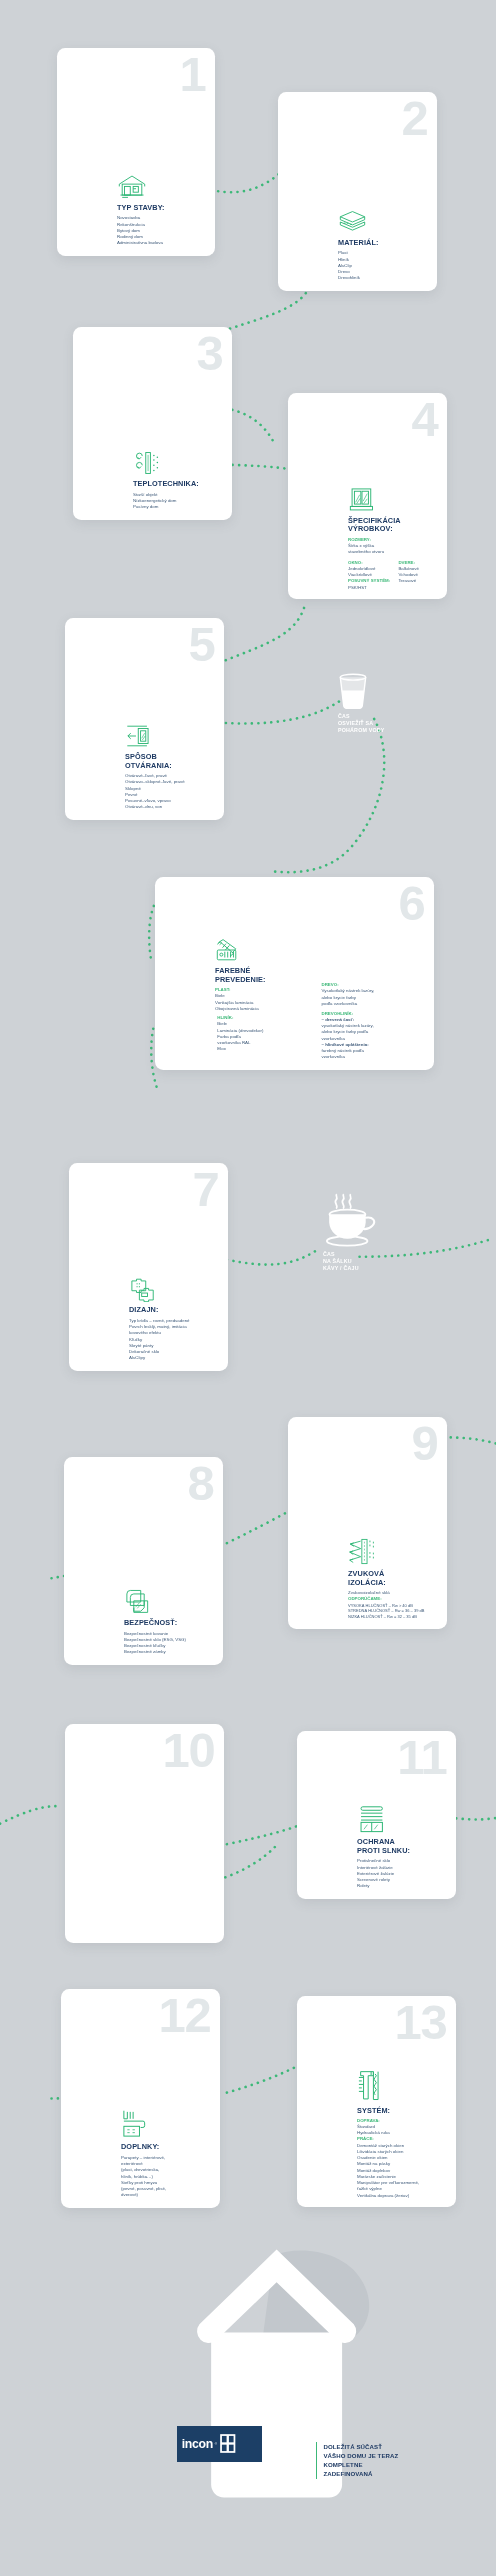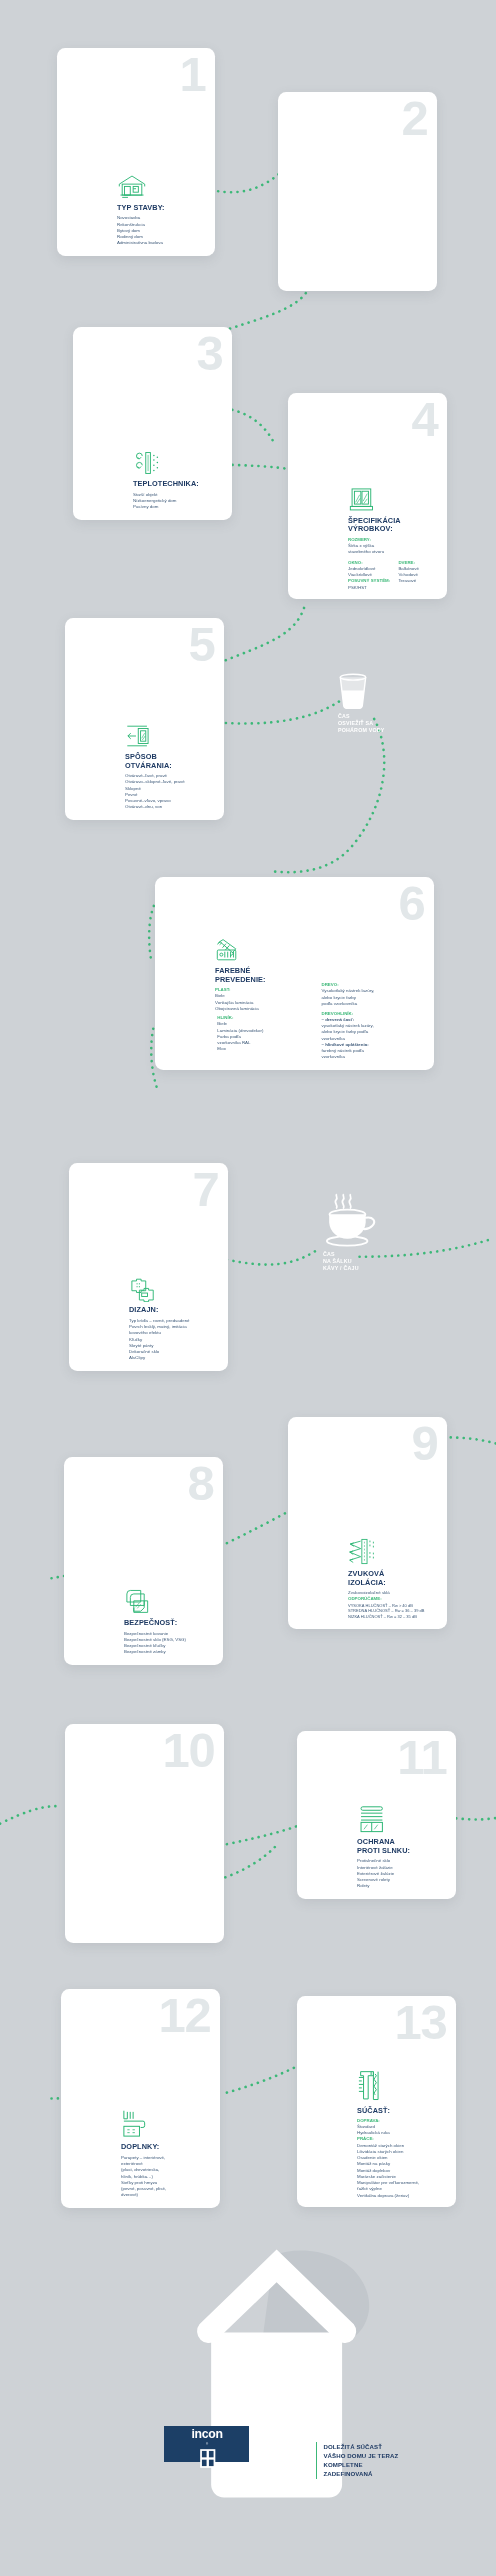--- a/index.html
+++ b/index.html
@@ -180,20 +180,39 @@
         <div>Rekonštrukcia</div>
         <div>Bytový dom</div>
         <div>Rodinný dom</div>
         <div>Administratívna budova</div>
       </div>
     </div>
   </div>
 
   <div class="card" style="left:278px; top:92px; width:159px; height:199px;">
     <div class="bignum">2</div>
+    <div class="card-inner">
+      <div class="icon-box">
+        <svg width="29" height="26" viewBox="0 0 50 44" fill="none" stroke="#2ab573" stroke-width="1.6">
+          <path d="M25,4 L46,13 L25,22 L4,13 Z"></path>
+          <path d="M4,13 L4,18 L25,27 L46,18 L46,13"></path>
+          <path d="M4,22 L25,31 L46,22"></path>
+          <path d="M4,22 L4,27 L25,36 L46,27 L46,22"></path>
+          <path d="M10,24 h8 M21,26 h4" stroke-dasharray="3 2"></path>
+        </svg>
+      </div>
+      <div class="ctitle">MATERIÁL:</div>
+      <div class="clist">
+        <div>Plast</div>
+        <div>Hliník</div>
+        <div>AluClip</div>
+        <div>Drevo</div>
+        <div>Drevohliník</div>
+      </div>
+    </div>
   </div>
 
   <div class="card" style="left:73px; top:327px; width:159px; height:193px;">
     <div class="bignum">3</div>
     <div class="card-inner">
       <div class="icon-box">
         <svg width="29" height="26" viewBox="0 0 50 44" fill="none" stroke="#2ab573" stroke-width="1.6">
           <path d="M16,10 a5,5 0 1,0 -5,5 M11,15 l-3,-3 M11,15 l3,-3"></path>
           <path d="M16,26 a5,5 0 1,0 -5,5 M11,31 l-3,-3 M11,31 l3,-3"></path>
           <rect x="22" y="4" width="8" height="36"></rect>
@@ -511,21 +530,21 @@
     <div class="bignum">13</div>
     <div class="card-inner" style="bottom:8.2px;">
       <div class="icon-box" style="height:36px; align-items:flex-start;">
         <svg width="34" height="36" viewBox="0 0 58 62" fill="none" stroke="#2ab573" stroke-width="1.7">
           <path d="M6,8 h22 v7 h-9 v40 h-8 v-40 h-5 Z"></path>
           <path d="M3,18 h8 M3,24 h5 M3,30 h8 M3,36 h5 M3,42 h8"></path>
           <path d="M24,8 v6 M28,8 v48 h8 v-48"></path>
           <path d="M31,12 q4,3 0,6 q-4,3 0,6 q4,3 0,6 q-4,3 0,6 q4,3 0,6 q-4,3 0,6"></path>
         </svg>
       </div>
-      <div class="ctitle" style="margin-bottom:1.8px;">SÚČASŤ:</div>
+      <div class="ctitle" style="margin-bottom:1.8px;">SYSTÉM:</div>
       <div>
         <div class="sub-green">DOPRAVA:</div>
         <div class="sub-dark">Štandard</div>
         <div class="sub-dark">Hydraulická ruka</div>
       </div>
       <div>
         <div class="sub-green">PRÁCE:</div>
         <div class="sub-dark">Demontáž starých okien</div>
         <div class="sub-dark">Likvidácia starých okien</div>
         <div class="sub-dark">Osadenie okien</div>
@@ -540,21 +559,21 @@
   </div>
 
   <div class="footer-house" style="left:69px; top:2239px;">
     <svg width="386" height="304" viewBox="0 0 660 520">
       <path d="M350,28 C395,10 470,20 500,70 C530,118 505,165 470,178 L330,178 Z" fill="#c2c7cc"></path>
       <path d="M243,160 L243,420 a22,22 0 0 0 22,22 h180 a22,22 0 0 0 22,-22 L467,160 Z" fill="#ffffff"></path>
       <path d="M355,18 L487,146 a20,20 0 0 1 -28,28 L355,74 L251,174 a20,20 0 0 1 -28,-28 Z" fill="#ffffff"></path>
     </svg>
   </div>
 
-  <div class="footer-logo" style="left:164px; top:2426px; width:85px; height:36px;flex-direction:column;">
+  <div class="footer-logo" style="left:177px; top:2426px; width:85px; height:36px;">
     <span class="logo-word">incon</span>
     <span class="logo-reg">®</span>
     <span style="margin-left:0.6px;">
       <svg width="17.5" height="21" viewBox="0 0 30 36">
         <rect x="2" y="2" width="26" height="32" fill="#ffffff"></rect>
         <rect x="5" y="5" width="8" height="11" fill="#1c3f66"></rect>
         <rect x="17" y="5" width="8" height="11" fill="#1c3f66"></rect>
         <rect x="5" y="20" width="8" height="11" fill="#1c3f66"></rect>
         <rect x="17" y="20" width="8" height="11" fill="#1c3f66"></rect>
       </svg>

